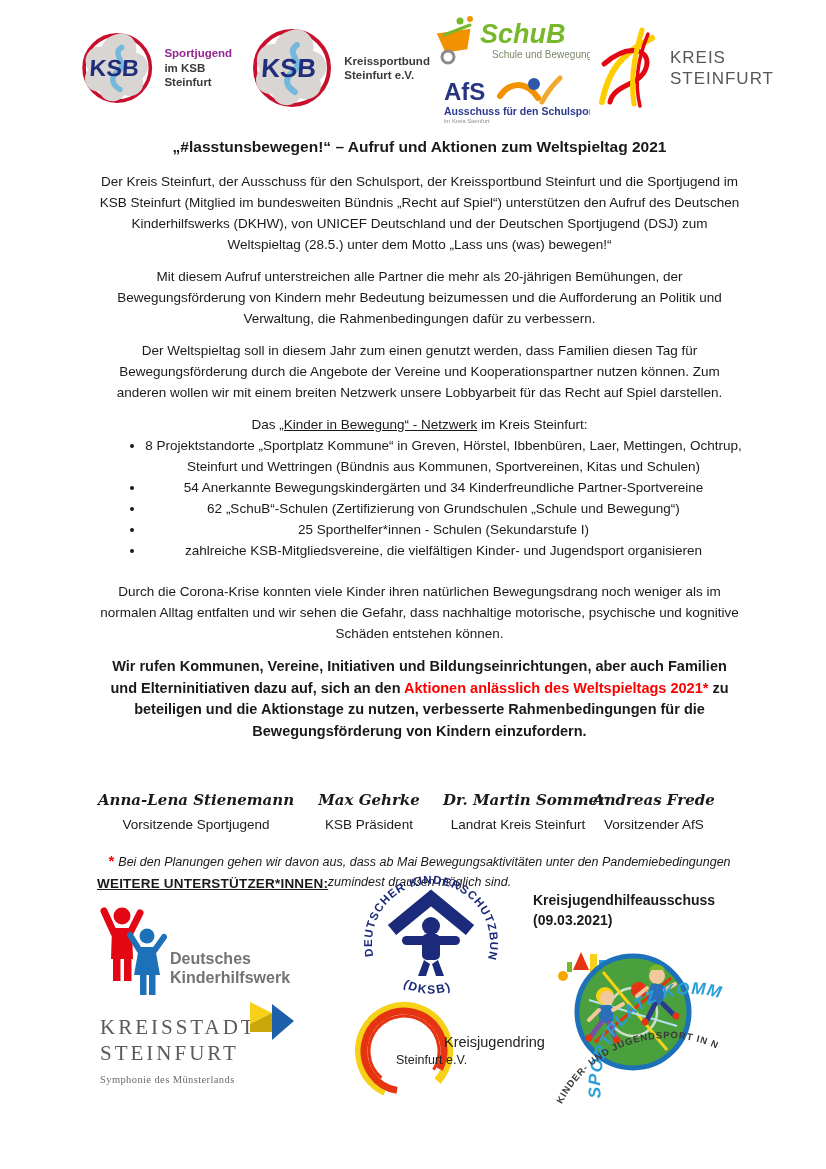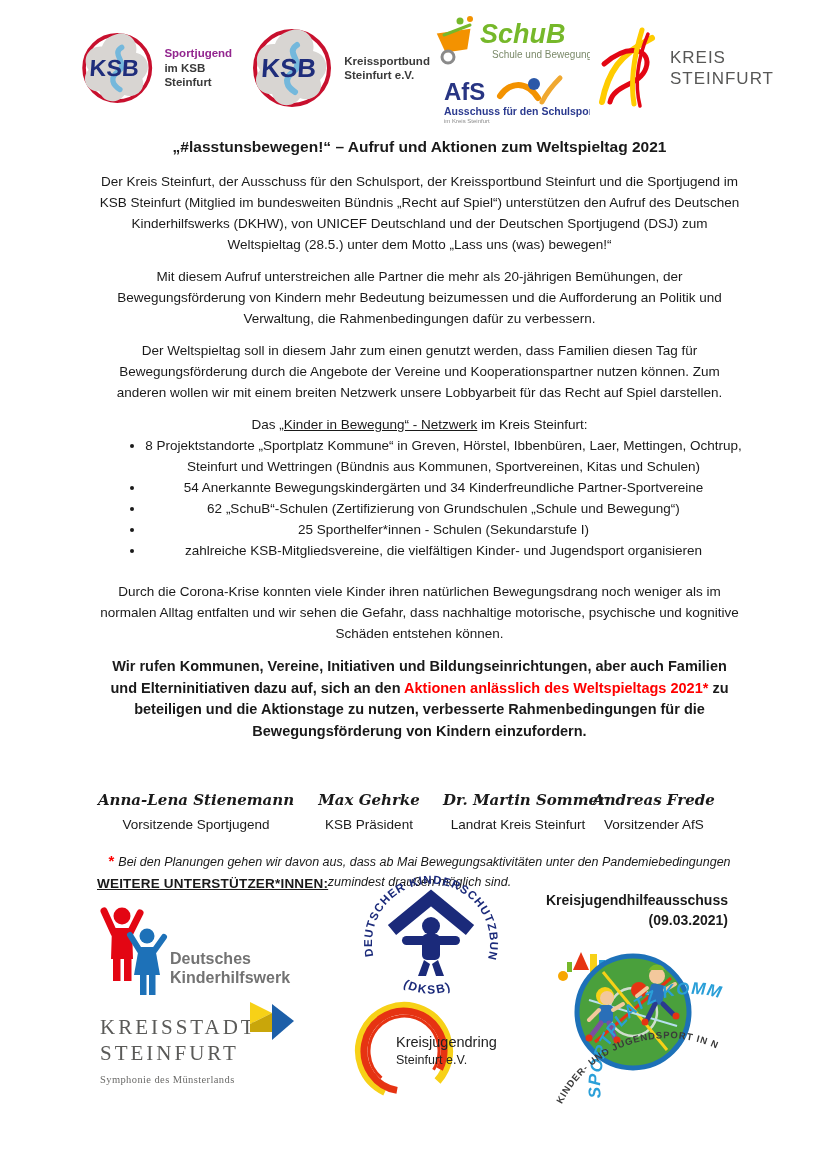--- a/index.html
+++ b/index.html
@@ -55,28 +55,28 @@
   .footnote .fn-text { font-style: italic; margin-top: 7px; }
 
   
   .supporters-heading {
     position: absolute; left: 97px; top: 876px;
     font-size: 13.5px; font-weight: bold; text-decoration: underline; letter-spacing: 0.2px;
   }
   .dkhw { position: absolute; left: 100px; top: 903px; display: flex; align-items: flex-end; }
   .dkhw-text { color: #737373; font-weight: bold; font-size: 16px; line-height: 1.2; padding-bottom: 14px; }
   .dksb { position: absolute; left: 356px; top: 860px; }
-  .kjha { position: absolute; left: 533px; top: 890px; width: 195px; text-align: right; font-weight: bold; font-size: 14px; line-height: 1.45; }
+  .kjha { position: absolute; left: 533px; top: 890px; width: 195px; text-align: left; font-weight: bold; font-size: 14px; line-height: 1.45; }
   .kreisstadt { position: absolute; left: 100px; top: 1014px; width: 200px; }
   .kreisstadt .ks-line { font-family: "Liberation Serif", serif; font-size: 21px; letter-spacing: 3px; color: #5a5a58; line-height: 1.25; }
   .kreisstadt .ks-sub { font-family: "Liberation Serif", serif; font-size: 10.5px; color: #6b6b69; margin-top: 7px; letter-spacing: 0.4px; }
   .ks-triangles { position: absolute; right: 4px; top: -12px; }
   .kjr { position: absolute; left: 352px; top: 995px; width: 160px; height: 112px; }
   .kjr-text { position: absolute; left: 44px; top: 38px; line-height: 1.3; }
-  .kjr-text .t1 { font-size: 14.5px; color: #222; }
+  .kjr-text .t1 { font-size: 14.5px; color: #222; margin-left: 48px; }
   .kjr-text .t2 { font-size: 12.5px; color: #222; }
   .sportplatz { position: absolute; left: 543px; top: 938px; }
 </style>
 </head>
 <body>
 
 <div class="page">
 
   <div class="logo-row">
 

